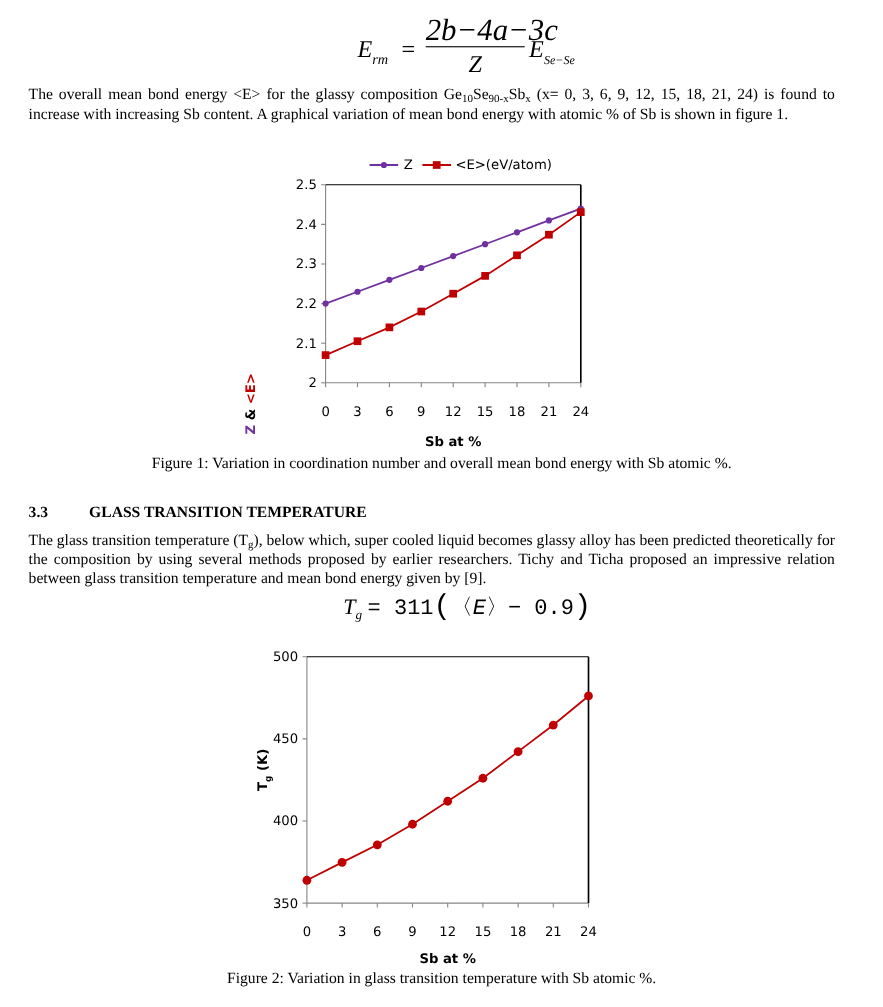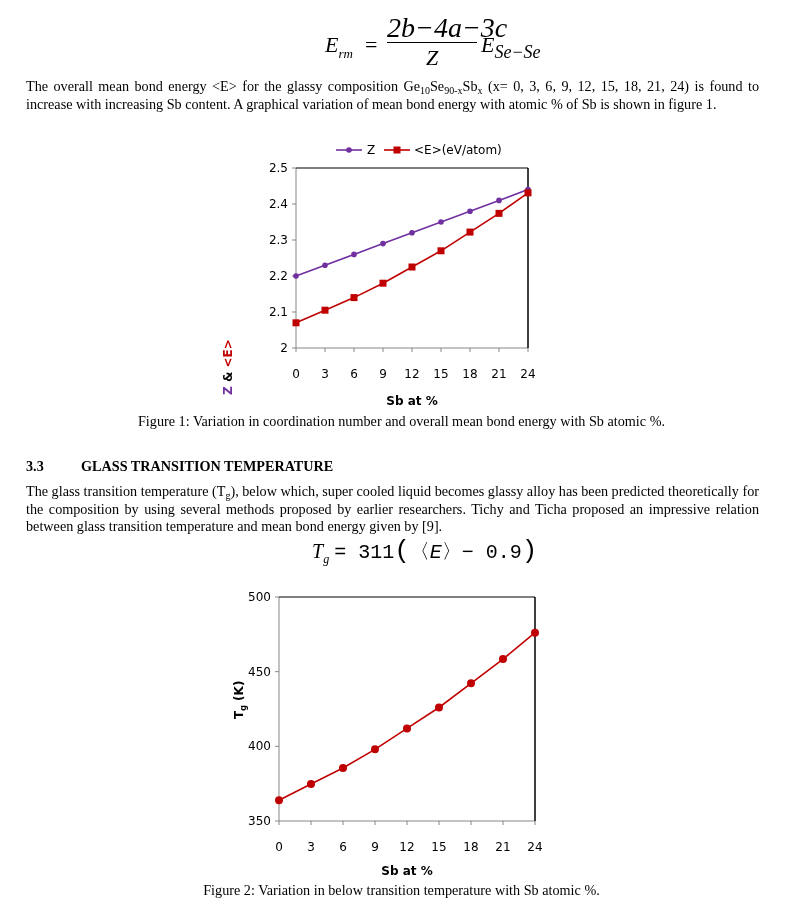--- a/index.html
+++ b/index.html
@@ -20,21 +20,21 @@
 
 <div class="abs" style="left:285px; top:12px; width:240px; height:62px;">
   <span class="eq" style="left:40px; top:20px; font-size:22px;">
     <span>E</span><span style="font-size:13px; position:relative; top:6px;">rm</span>
   </span>
   <span class="eq" style="left:80px; top:20px; font-size:22px; font-style:normal;">=</span>
   <span class="eq" style="left:102px; top:0px; width:90px; text-align:center; font-size:28px;">2b−4a−3c</span>
   <div class="abs" style="left:102px; top:30px; width:90px; height:1px; background:#000;"></div>
   <span class="eq" style="left:102px; top:33px; width:90px; text-align:center; font-size:22px;">Z</span>
   <span class="eq" style="left:196px; top:20px; font-size:22px;">
-    <span>E</span><span style="font-size:18px; position:relative; top:6px;">Se−Se</span>
+    <span>E</span><span style="font-size:11px; position:relative; top:6px;">Se−Se</span>
   </span>
 </div>
 
 <div class="para" style="top:78px;"><span>The overall mean bond energy &lt;E&gt; for the glassy composition Ge</span><sub>10</sub><span>Se</span><sub>90-x</sub><span>Sb</span><sub>x</sub><span> (x= 0, 3, 6, 9, 12, 15, 18, 21, 24) is found to increase with increasing Sb content. A graphical variation of mean bond energy with atomic % of Sb is shown in figure 1.</span></div>
 
 <svg class="abs" id="chart1" style="left:0; top:135px;" width="803" height="275">
   <g id="c1-legend">
       <line x1="336" y1="15" x2="362" y2="15" stroke="#7030a0" stroke-width="1.6"></line>
       <circle cx="349" cy="15" r="2.8" fill="#7030a0"></circle>
       <text x="367" y="19" font-size="12" fill="#000">Z</text>
@@ -167,13 +167,13 @@
       <circle cx="535" cy="47.69066666666663" r="4" fill="#c00000"></circle>
     </g>
   <text x="407" y="290" text-anchor="middle" font-size="12" font-weight="bold" fill="#000">Sb at %</text>
   <g transform="translate(243,134) rotate(-90)">
     <text x="0" y="0" font-size="12" font-weight="bold" fill="#000">
       <tspan>T</tspan><tspan font-size="8" dy="3">g</tspan><tspan dy="-3">  </tspan><tspan>(K)</tspan>
     </text>
   </g>
 </svg>
 
-<div class="caption" style="top:882px;">Figure 2: Variation in below transition temperature with Sb atomic %.</div>
+<div class="caption" style="top:882px;">Figure 2: Variation in glass transition temperature with Sb atomic %.</div>
 
 </body></html>

